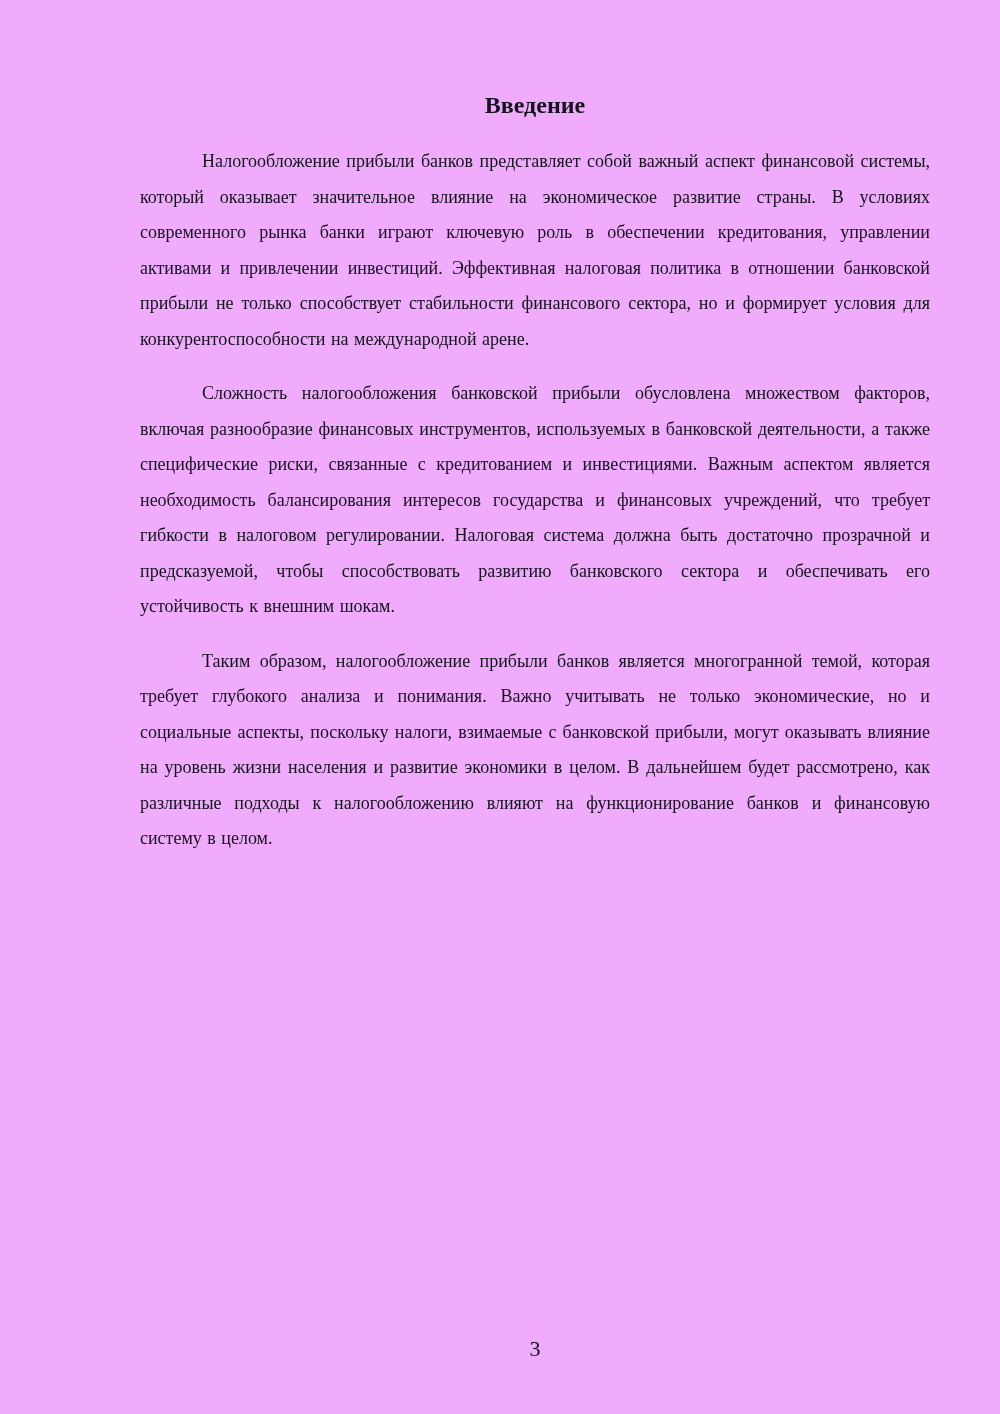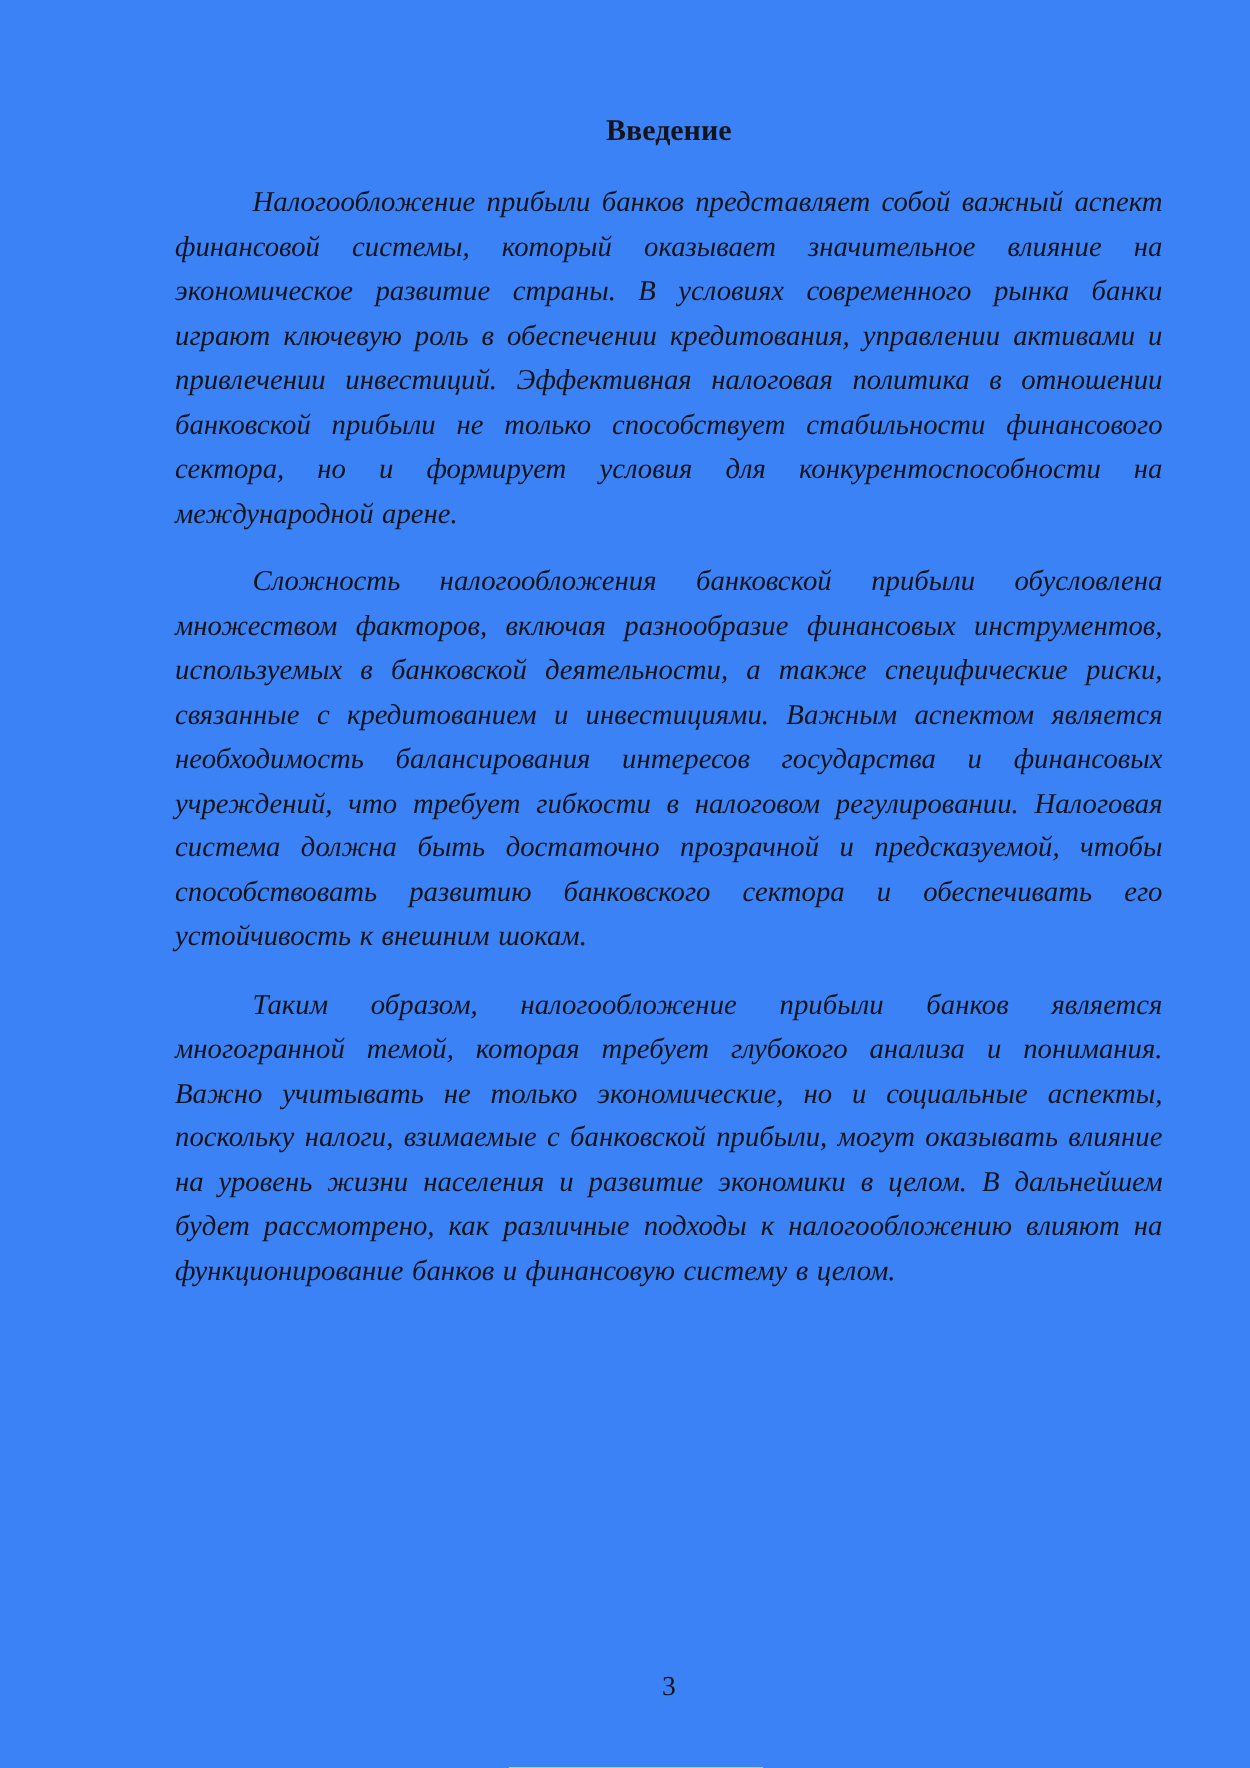--- a/index.html
+++ b/index.html
@@ -5,41 +5,40 @@
   html, body {
     margin: 0;
     padding: 0;
     background: #ffffff;
   }
   .page {
     position: relative;
     width: 1000px;
     height: 1414px;
     margin: 0 auto;
-    background: #3b82f6;
+    background: #f0abfc;
     box-sizing: border-box;
     padding: 90px 70px 0 140px;
     font-family: "Liberation Serif", "DejaVu Serif", serif;
     color: #14141c;
   }
   .doc-heading {
     margin: 0 0 24px 0;
     font-size: 24px;
     font-weight: bold;
     text-align: center;
     line-height: 30px;
   }
   .doc-paragraph {
     margin: 0 0 19px 0;
-    font-size: 23px;
+    font-size: 18px;
     line-height: 35.5px;
     text-align: justify;
     text-indent: 62px;
     word-spacing: 1px;
-    font-style: italic;
   }
   .page-number {
     position: absolute;
     bottom: 52px;
     left: 140px;
     right: 70px;
     text-align: center;
     font-size: 22px;
     color: #14141c;
   }

